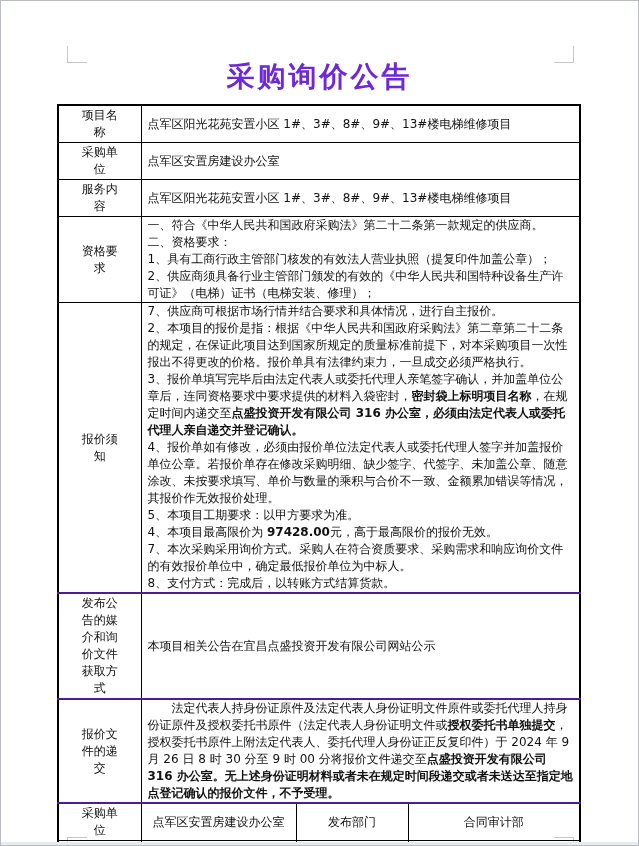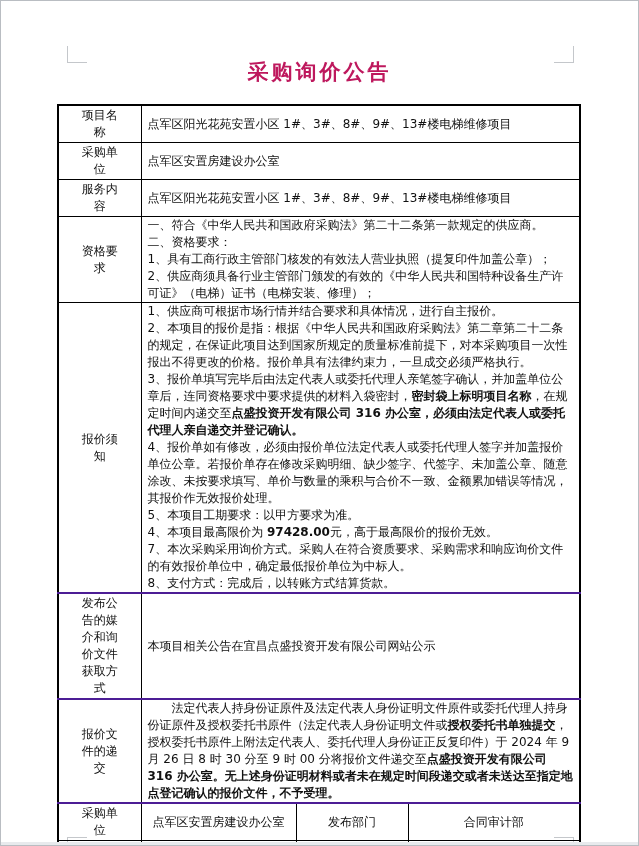--- a/index.html
+++ b/index.html
@@ -22,24 +22,24 @@
   }
   .crop-mark { position: absolute; width: 20px; height: 17px; }
   .crop-mark.tl { left: 66px; top: 45px;  border-left: 1px solid #c4c7cb; border-bottom: 1px solid #c4c7cb; }
   .crop-mark.tr { left: 553px; top: 45px; border-right: 1px solid #c4c7cb; border-bottom: 1px solid #c4c7cb; }
   .crop-mark.bl { left: 66px; top: 836px;  border-left: 1px solid #c4c7cb; border-top: 1px solid #c4c7cb; }
   .crop-mark.br { left: 553px; top: 836px; border-right: 1px solid #c4c7cb; border-top: 1px solid #c4c7cb; }
 
   .title {
     margin-top: 57px;
     text-align: center;
-    font-size: 21px;
+    font-size: 28px;
     font-weight: bold;
     letter-spacing: 3px;
-    color: #be185d;
+    color: #6d28d9;
   }
 
   table.doc-table {
     position: absolute;
     left: 56px; top: 103px;
     width: 522px;
     border-collapse: collapse;
     table-layout: fixed;
     font-size: 12px;
     line-height: 17px;
@@ -117,21 +117,21 @@
         <td class="val" colspan="3">
             <div class="para"><span>一、符合《中华人民共和国政府采购法》第二十二条第一款规定的供应商。</span></div>
             <div class="para"><span>二、资格要求：</span></div>
             <div class="para"><span>1、具有工商行政主管部门核发的有效法人营业执照（提复印件加盖公章）；</span></div>
             <div class="para"><span>2、供应商须具备行业主管部门颁发的有效的《中华人民共和国特种设备生产许可证》（电梯）证书（电梯安装、修理）；</span></div>
           </td>
       </tr>
       <tr>
         <td class="lbl">报价须知</td>
         <td class="val" colspan="3">
-            <div class="para"><span>1、供应商可根据市场行情并结合要求和具体情况，进行自主报价。</span></div>
+            <div class="para"><span>7、供应商可根据市场行情并结合要求和具体情况，进行自主报价。</span></div>
             <div class="para"><span>2、本项目的报价是指：根据《中华人民共和国政府采购法》第二章第二十二条的规定，在保证此项目达到国家所规定的质量标准前提下，对本采购项目一次性报出不得更改的价格。报价单具有法律约束力，一旦成交必须严格执行。</span></div>
             <div class="para"><span>3、报价单填写完毕后由法定代表人或委托代理人亲笔签字确认，并加盖单位公章后，连同资格要求中要求提供的材料入袋密封，</span><span class="bold">密封袋上标明项目名称</span><span>，在规定时间内递交至</span><span class="bold">点盛投资开发有限公司 316 办公室，必须由法定代表人或委托代理人亲自递交并登记确认。</span></div>
             <div class="para"><span>4、报价单如有修改，必须由报价单位法定代表人或委托代理人签字并加盖报价单位公章。若报价单存在修改采购明细、缺少签字、代签字、未加盖公章、随意涂改、未按要求填写、单价与数量的乘积与合价不一致、金额累加错误等情况，其报价作无效报价处理。</span></div>
             <div class="para"><span>5、本项目工期要求：以甲方要求为准。</span></div>
             <div class="para"><span>4、本项目最高限价为 </span><span class="bold uline">97428.00</span><span>元，高于最高限价的报价无效。</span></div>
             <div class="para"><span>7、本次采购采用询价方式。采购人在符合资质要求、采购需求和响应询价文件的有效报价单位中，确定最低报价单位为中标人。</span></div>
             <div class="para"><span>8、支付方式：完成后，以转账方式结算货款。</span></div>
           </td>
       </tr>
       <tr class="thick-top">

